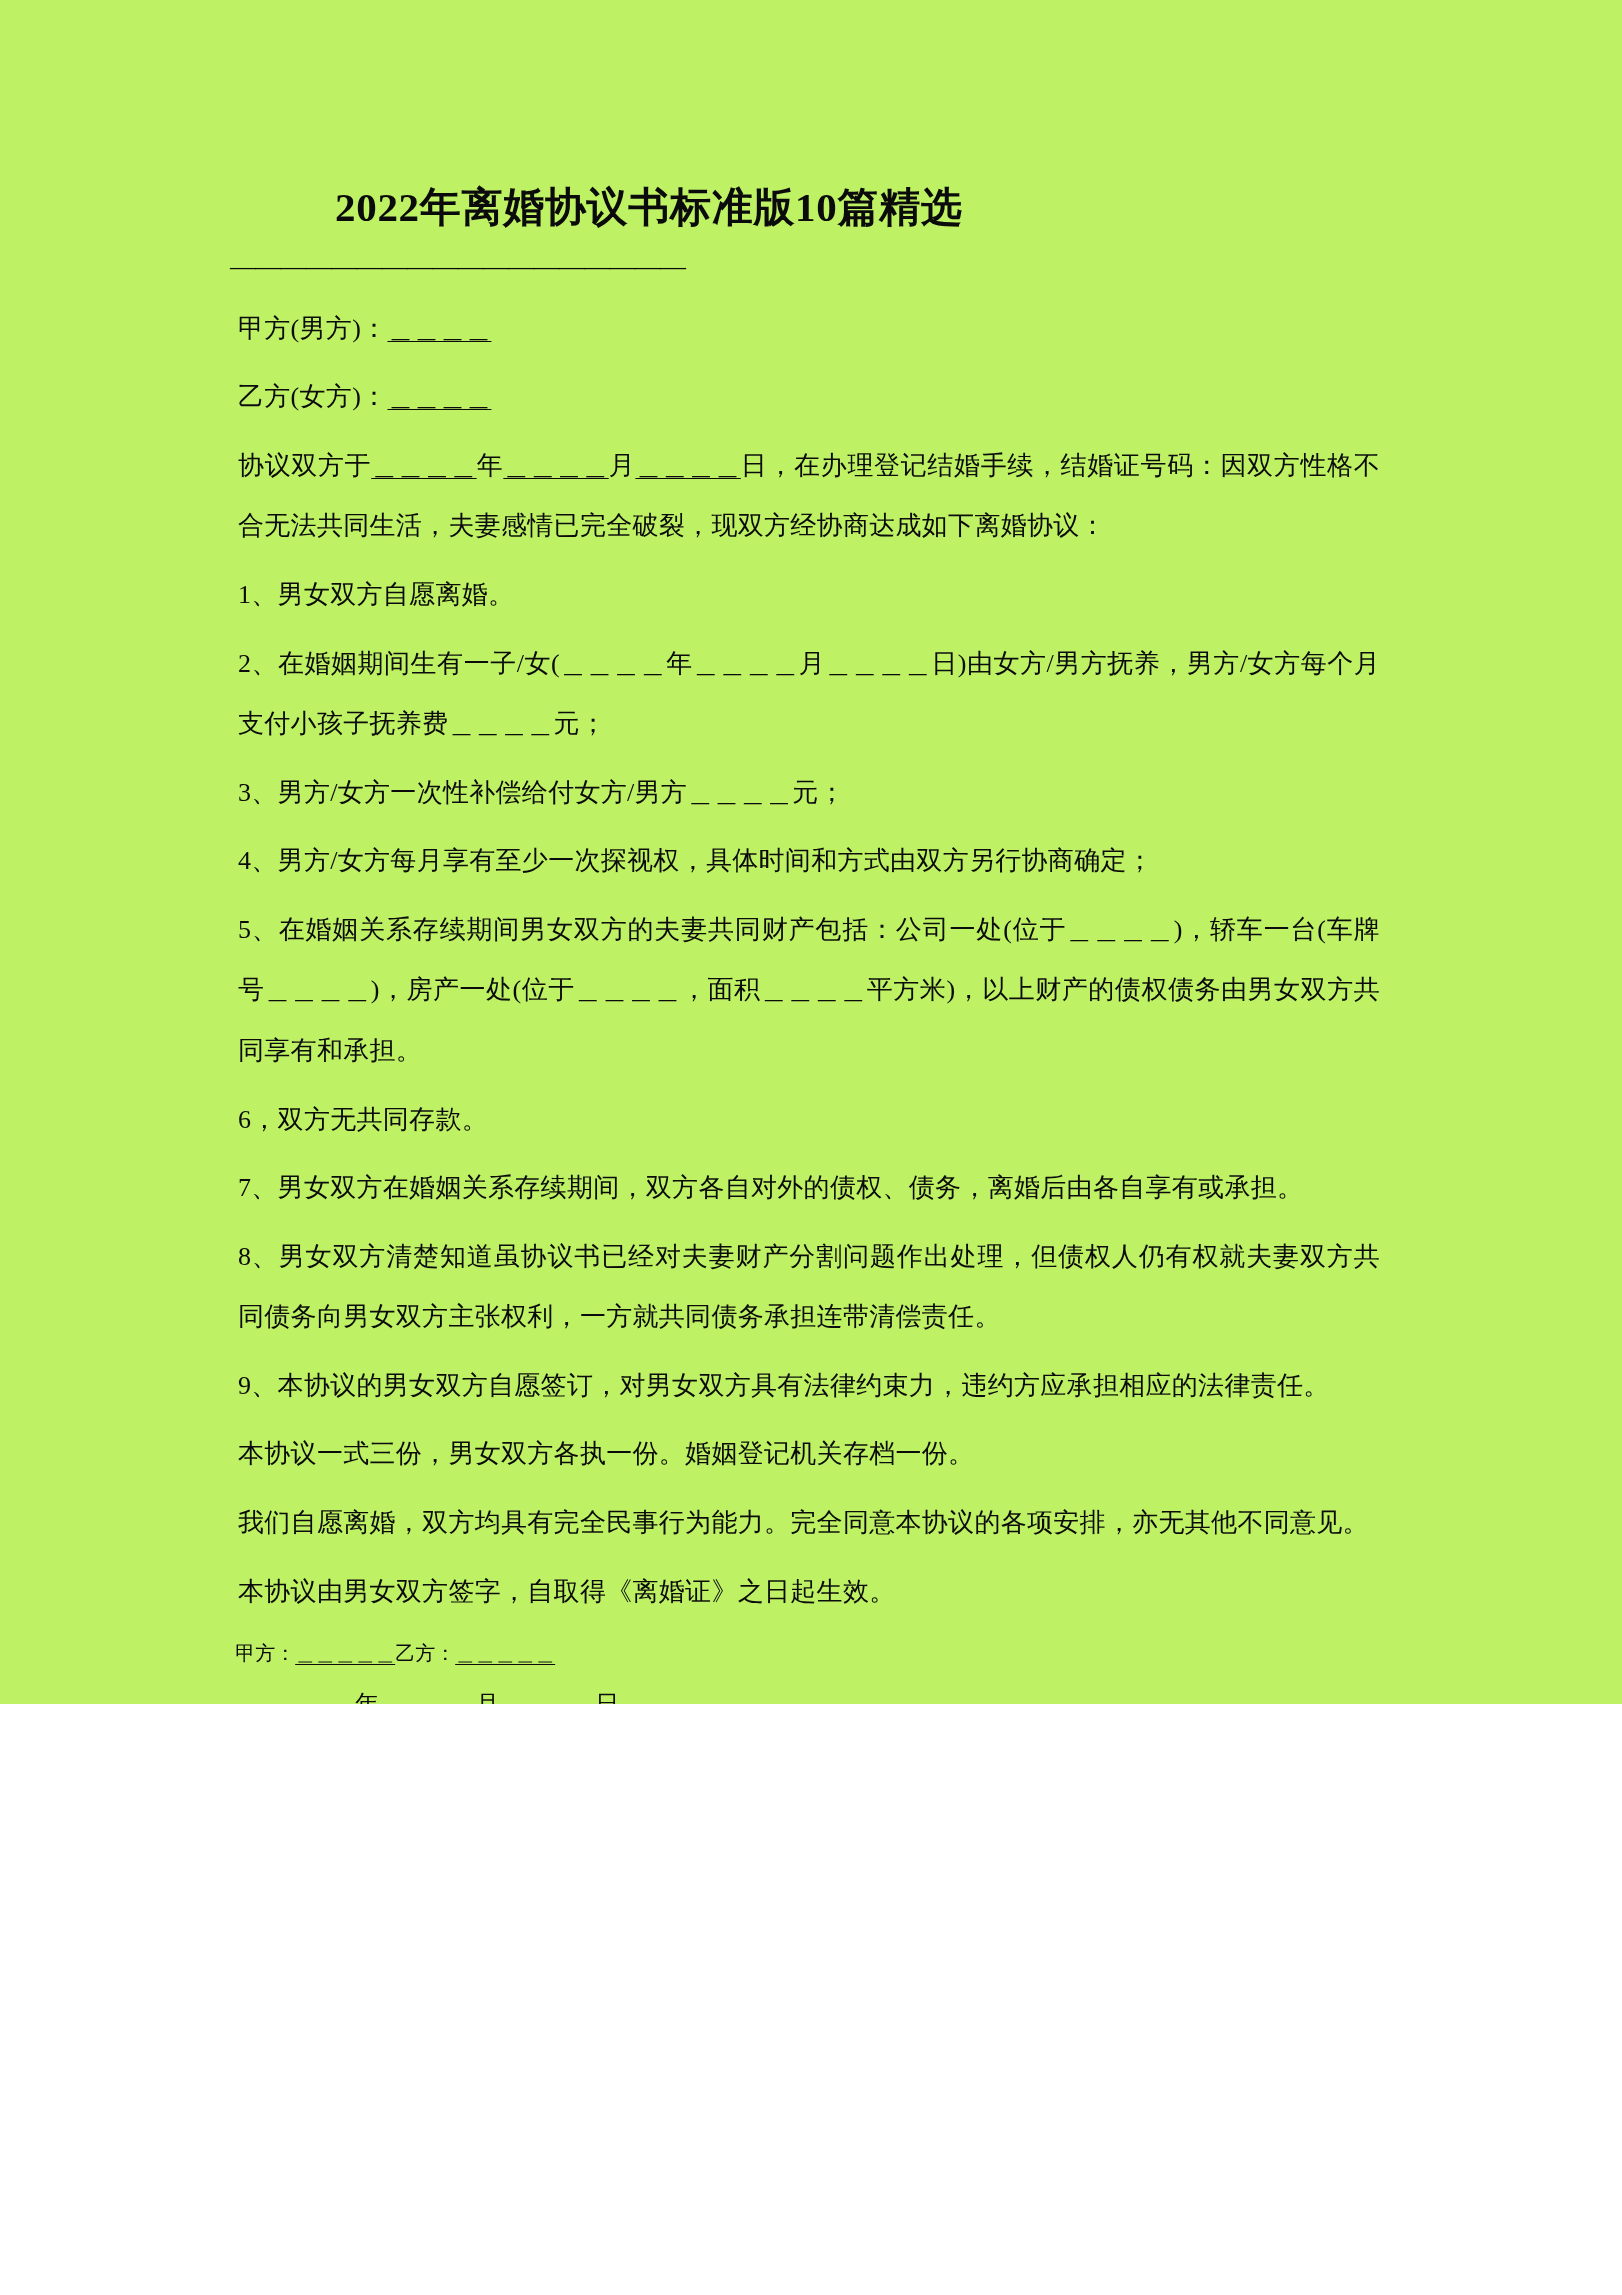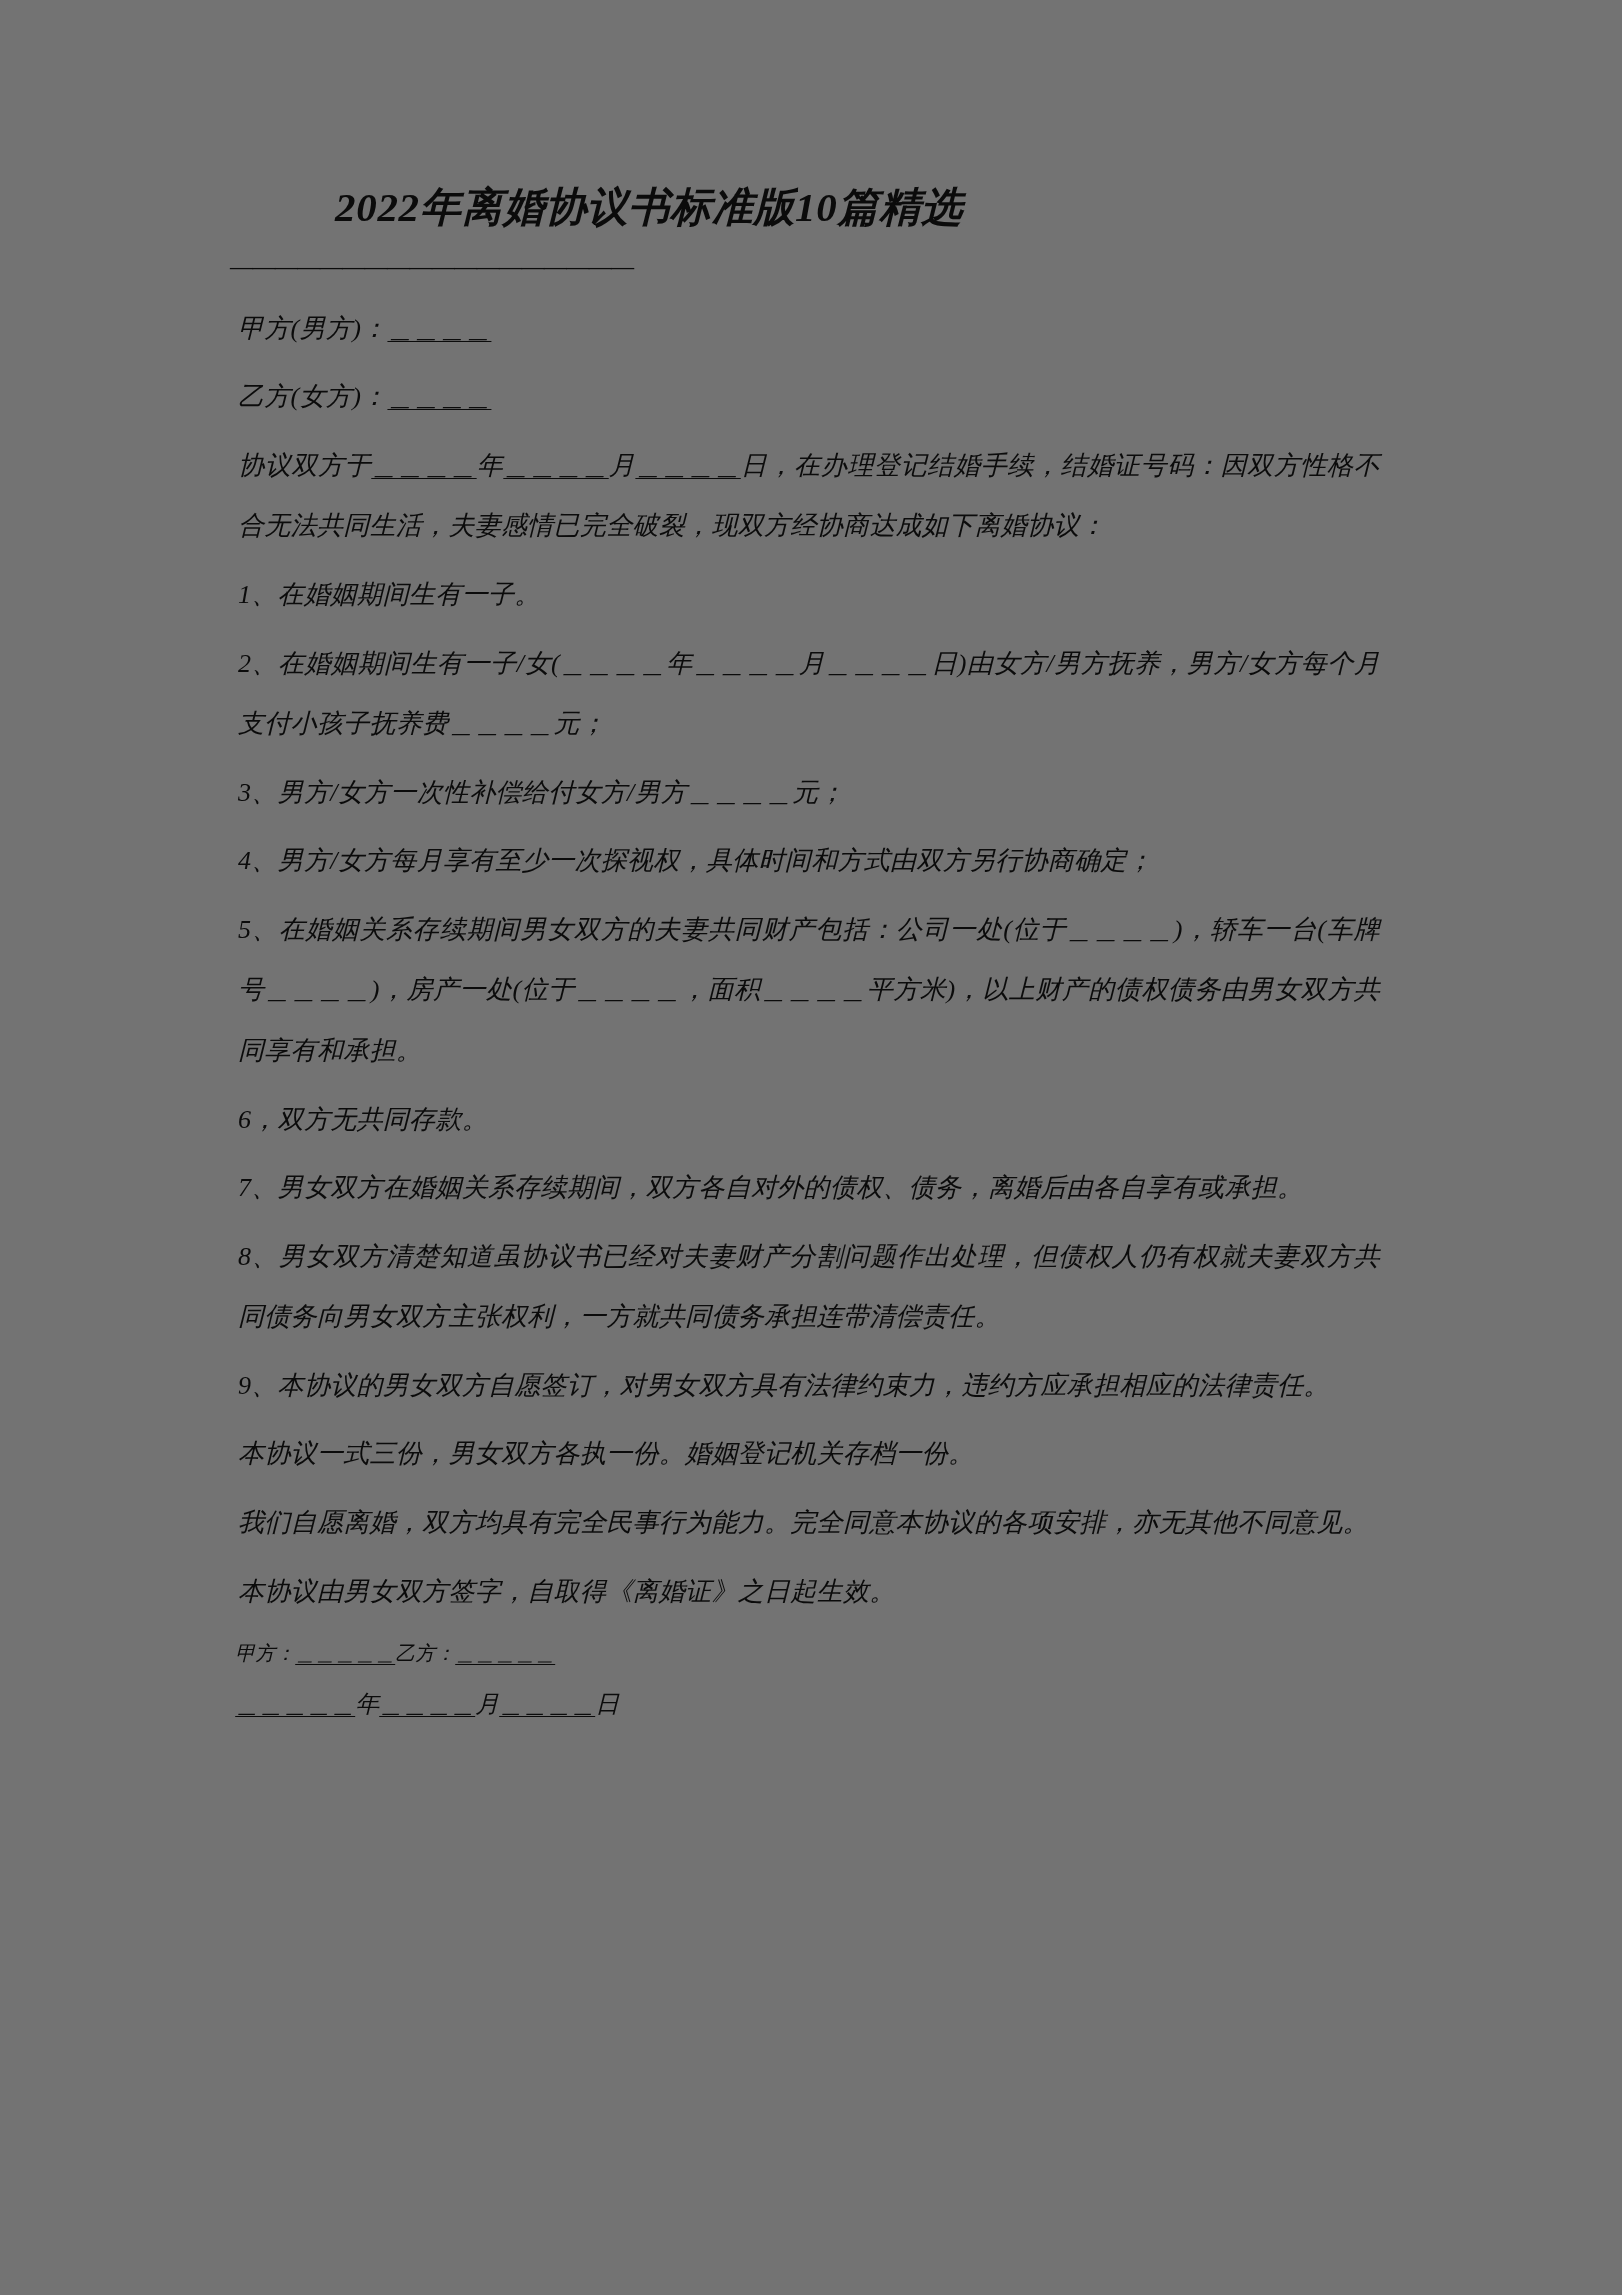--- a/index.html
+++ b/index.html
@@ -3,27 +3,26 @@
 <meta charset="utf-8">
 <style>
   html, body {
     margin: 0;
     padding: 0;
     background: #ffffff;
   }
   .page {
     position: relative;
     width: 1623px;
-    height: 2295px;
-    background: #737373;
+    height: 1704px;
+    background: #bef264;
     box-sizing: border-box;
     font-family: "Liberation Serif", "DejaVu Serif", serif;
     color: #0b0b0b;
     overflow: hidden;
-    font-style: italic;
   }
   .doc-body {
     position: absolute;
     left: 230px;
     top: 181px;
     width: 1158px;
   }
   .doc-title {
     font-size: 41px;
     line-height: 1.28;
@@ -82,21 +81,21 @@
     <h1 class="doc-title">2022年离婚协议书标准版10篇精选</h1>
 
     <div class="rule-dashes">——————————————————</div>
 
     <p class="para nowrap"><span>甲方(男方)：</span><span class="blank">＿＿＿＿</span></p>
 
     <p class="para nowrap"><span>乙方(女方)：</span><span class="blank">＿＿＿＿</span></p>
 
     <p class="para"><span>协议双方于</span><span class="blank">＿＿＿＿</span><span>年</span><span class="blank">＿＿＿＿</span><span>月</span><span class="blank">＿＿＿＿</span><span>日</span><span>，在办理登记结婚手续，结婚证号码：因双方性格不合无法共同生活，夫妻感情已完全破裂，现双方经协商达成如下离婚协议：</span></p>
 
-    <p class="para"><span>1、</span><span>在婚姻期间生有一子。</span></p>
+    <p class="para"><span>1、</span><span>男女双方自愿离婚。</span></p>
 
     <p class="para"><span>2、</span><span>在婚姻期间生有一子/女(＿＿＿＿年＿＿＿＿月＿＿＿＿日)由女方/男方抚养，男方/女方每个月支付小孩子抚养费＿＿＿＿元；</span></p>
 
     <p class="para"><span>3、</span><span>男方/女方一次性补偿给付女方/男方＿＿＿＿元；</span></p>
 
     <p class="para"><span>4、</span><span>男方/女方每月享有至少一次探视权，具体时间和方式由双方另行协商确定；</span></p>
 
     <p class="para"><span>5、</span><span>在婚姻关系存续期间男女双方的夫妻共同财产包括：公司一处(位于＿＿＿＿)，轿车一台(车牌号＿＿＿＿)，房产一处(位于＿＿＿＿，面积＿＿＿＿平方米)，以上财产的债权债务由男女双方共同享有和承担。</span></p>
 
     <p class="para"><span>6，</span><span>双方无共同存款。</span></p>

